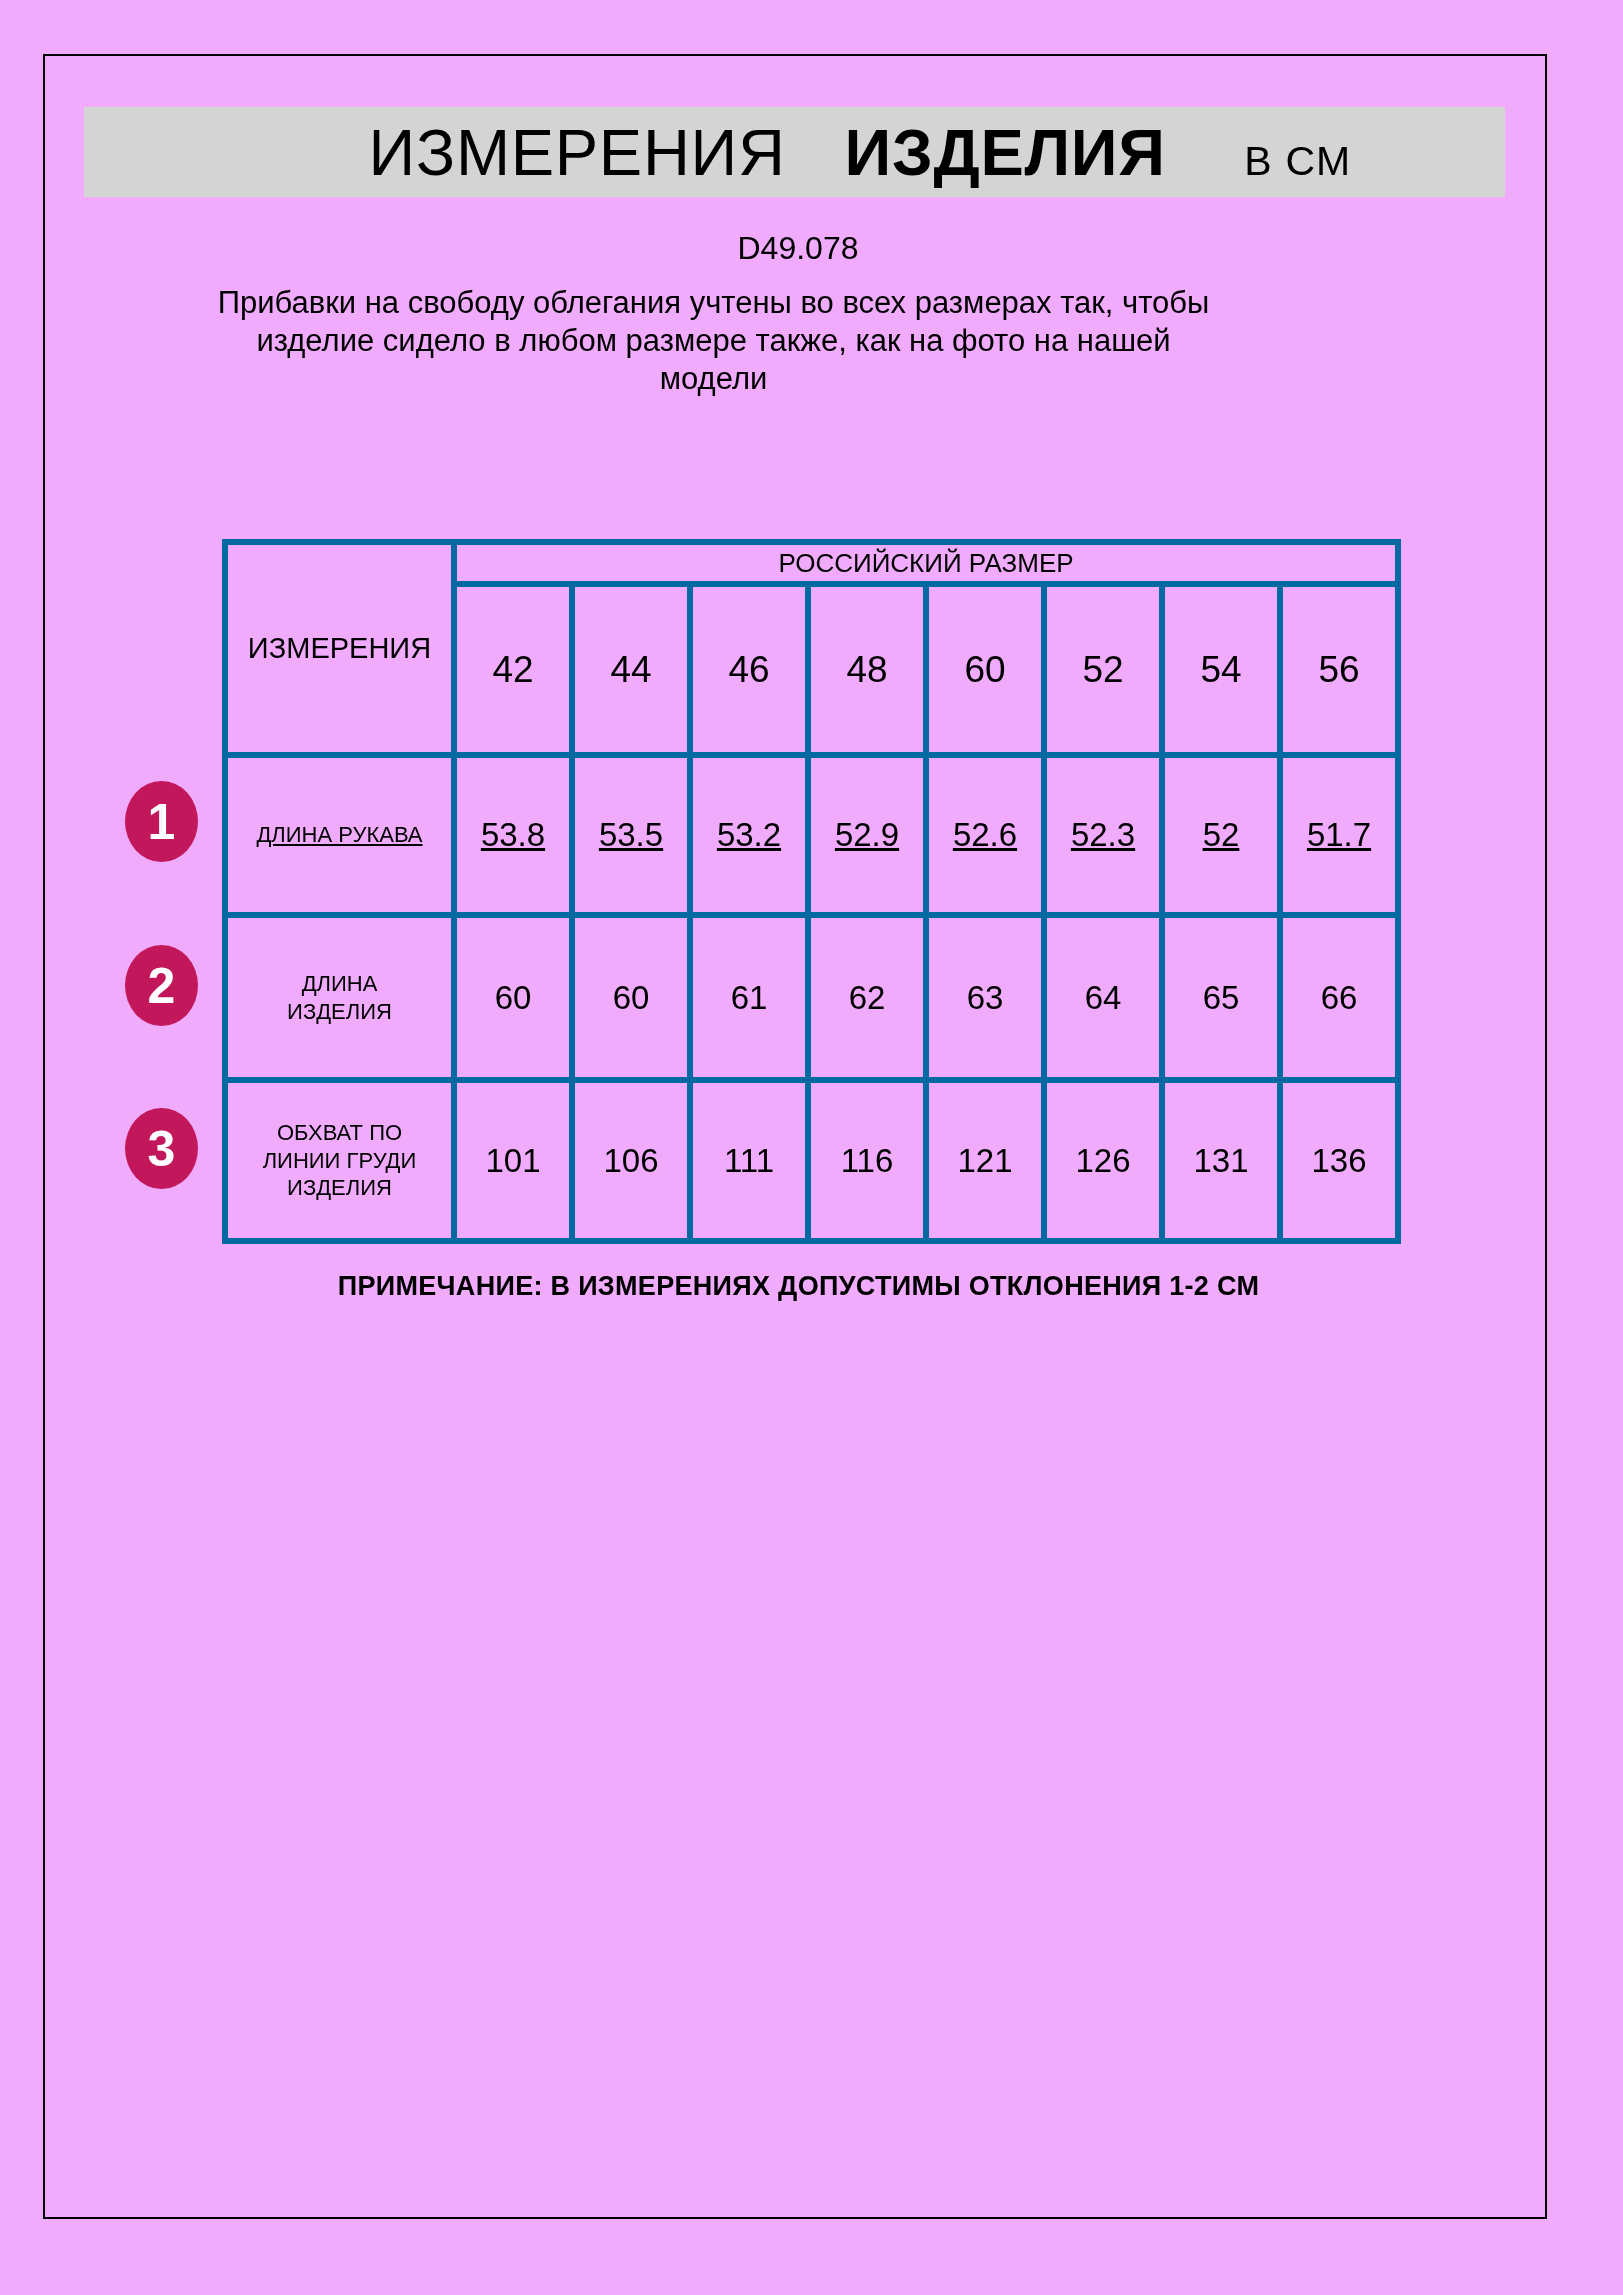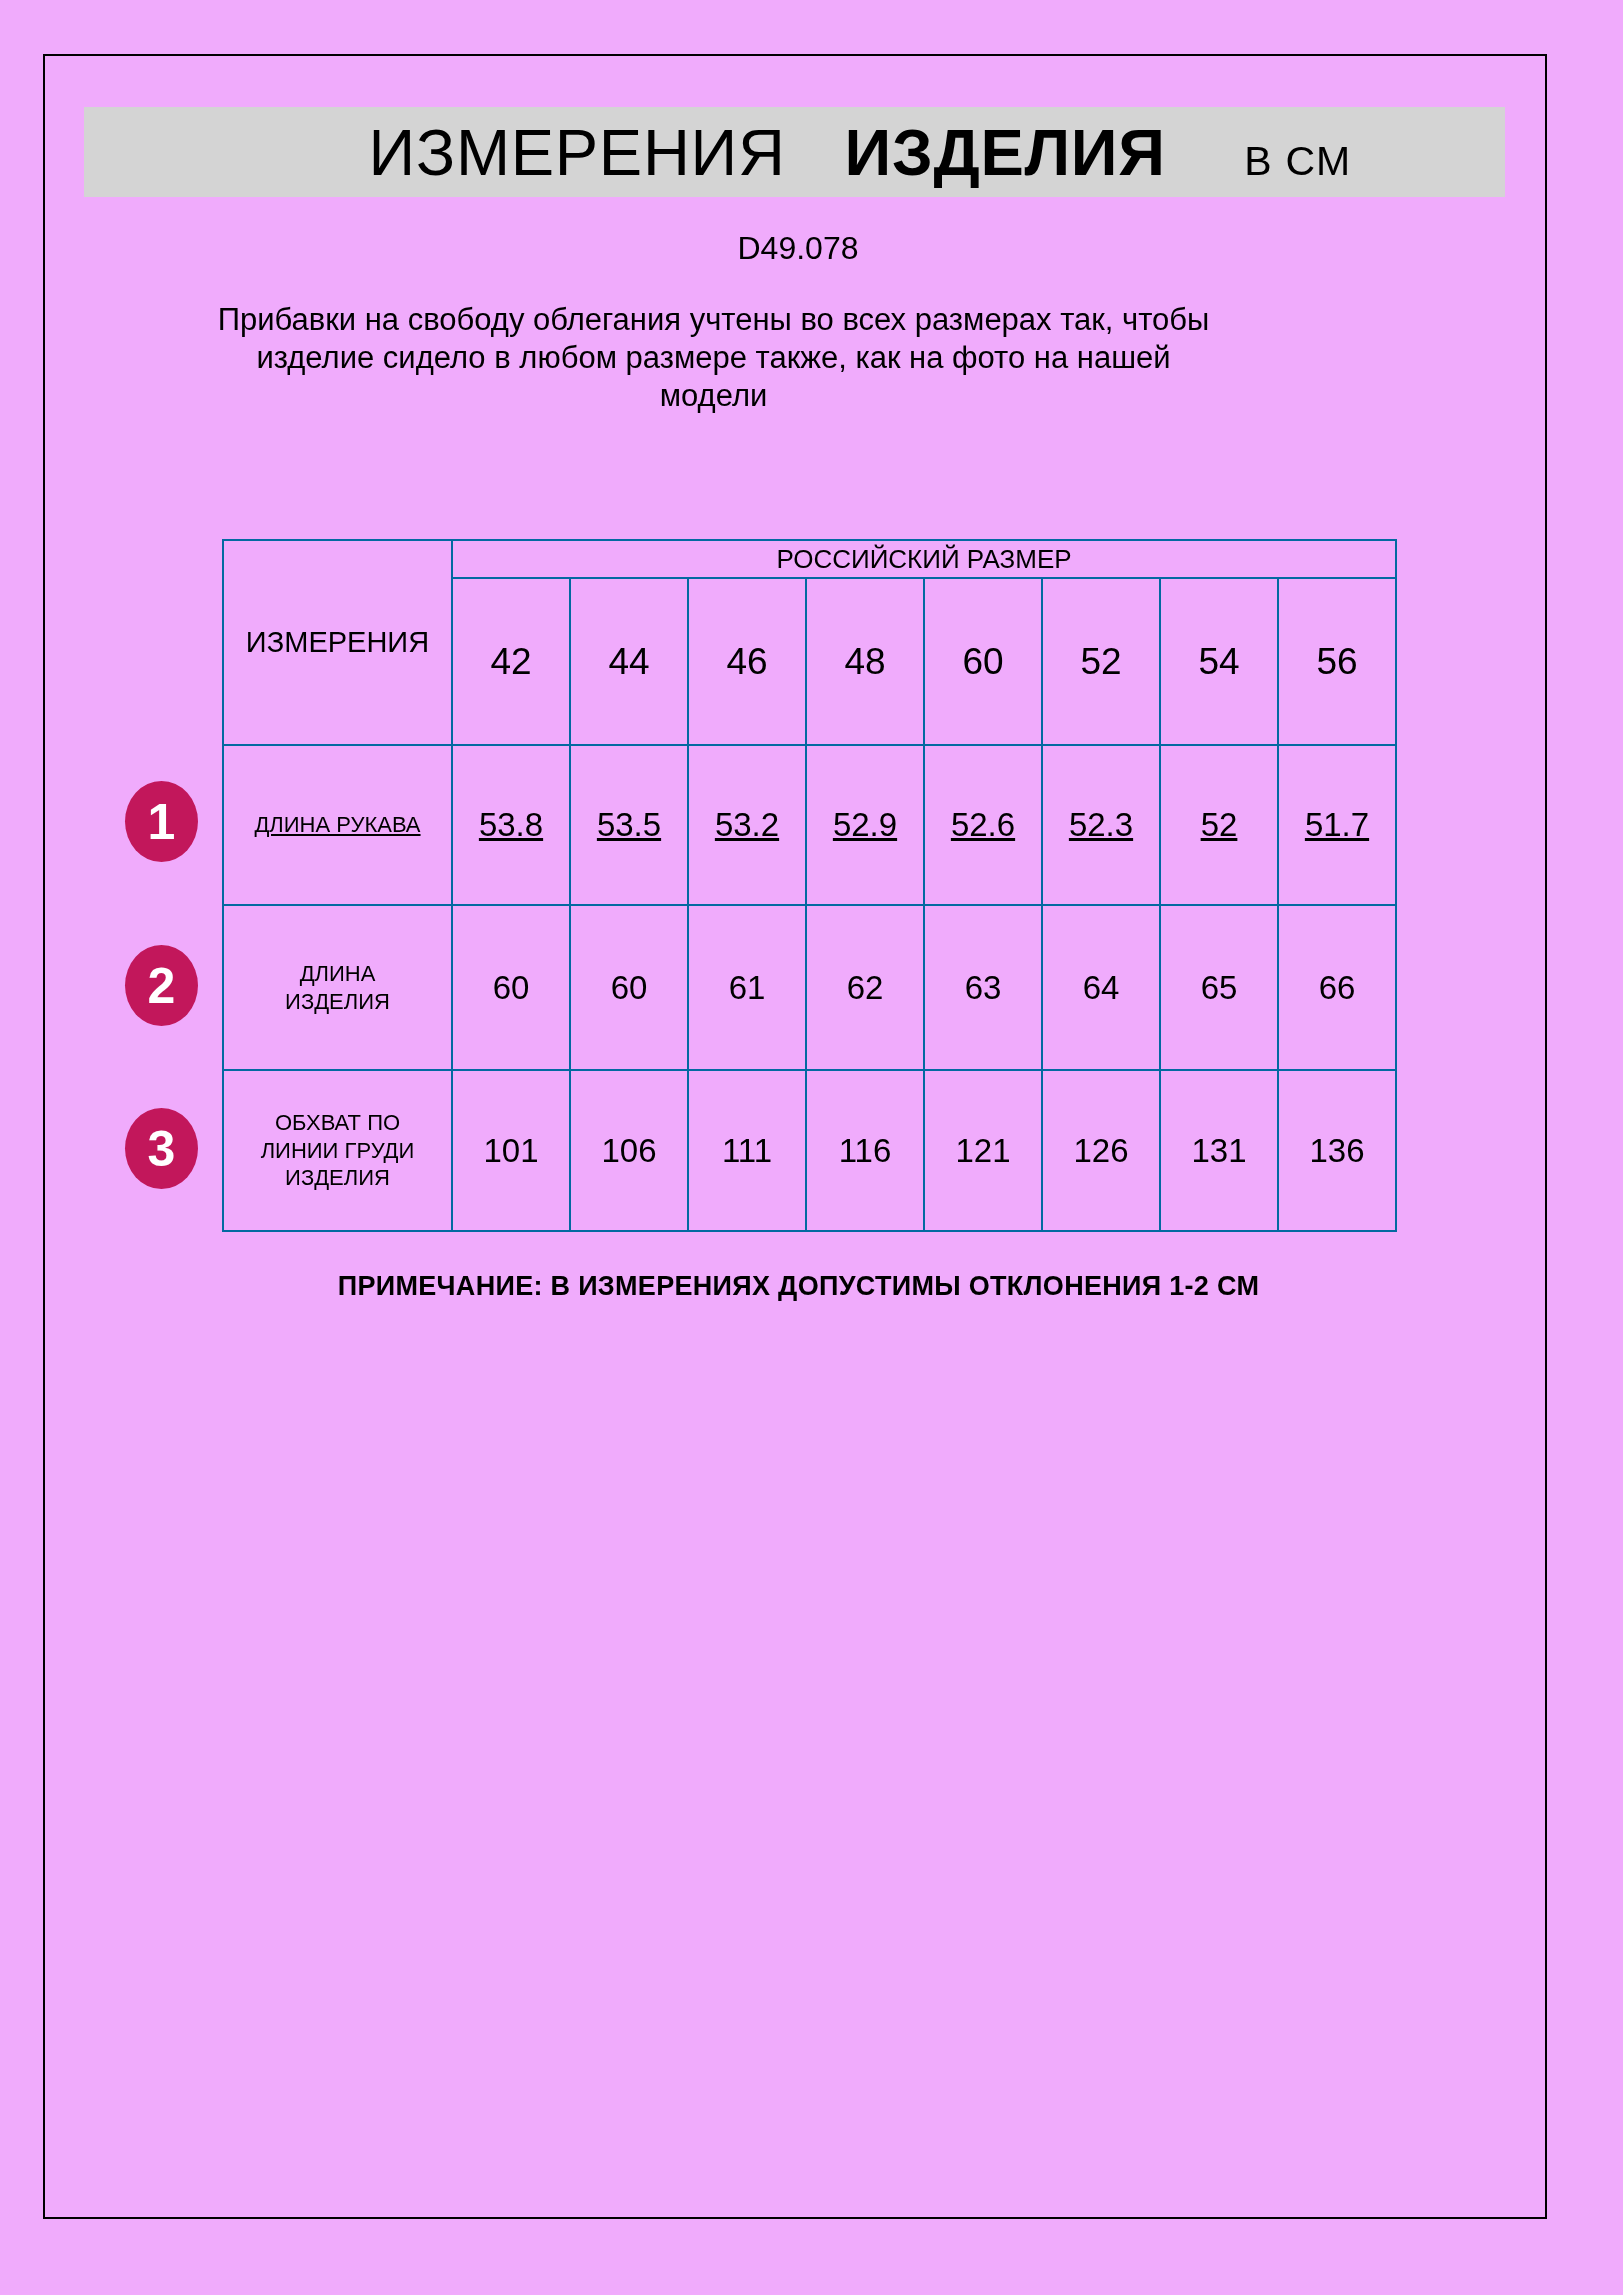--- a/index.html
+++ b/index.html
@@ -65,36 +65,36 @@
     left: 222px;
     top: 230px;
     width: 1152px;
     text-align: center;
     font-size: 32px;
     font-weight: 400;
   }
   .description {
     position: absolute;
     left: 59px;
-    top: 301px;
+    top: 284px;
     width: 1309px;
     text-align: center;
     font-size: 31px;
     line-height: 38px;
     font-weight: 400;
   }
   .size-table {
     position: absolute;
     left: 222px;
     top: 539px;
     border-collapse: collapse;
     table-layout: fixed;
   }
   .size-table td, .size-table th {
-    border: 2px solid #0369a1;
+    border: 6px solid #0369a1;
     text-align: center;
     vertical-align: middle;
     padding: 0;
     font-weight: 400;
   }
   .size-table {
     border: 2.6px solid #000000;
   }
   .corner-cell {
     font-size: 29px;

